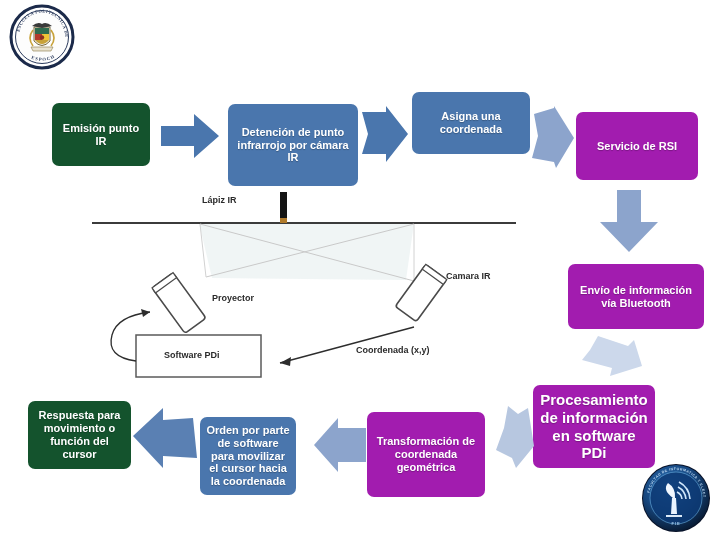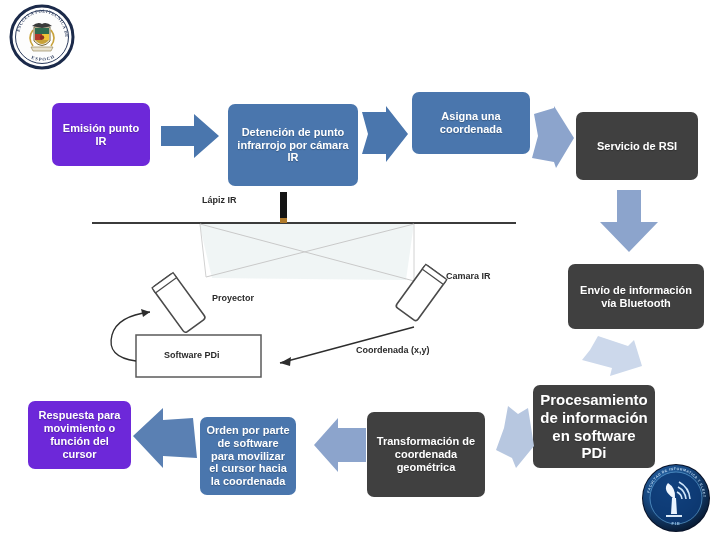--- a/index.html
+++ b/index.html
@@ -24,23 +24,23 @@
     justify-content: center;
     text-align: center;
     color: #ffffff;
     font-weight: bold;
     line-height: 1.18;
     border-radius: 7px;
     box-sizing: border-box;
     padding: 2px 6px;
     text-shadow: 0 1px 1px rgba(0,0,0,0.25);
   }
-  .fbox.dark  { background: #6d28d9; }
+  .fbox.dark  { background: #14532d; }
   .fbox.mid   { background: #4a76ad; }
-  .fbox.light { background: #404040; }
+  .fbox.light { background: #a21caf; }
 
   
   .arrow { position: absolute; }
   .arrow svg { display: block; width: 100%; height: 100%; overflow: visible; }
 
   
   #schematic {
     position: absolute;
     left: 84px;
     top: 185px;

